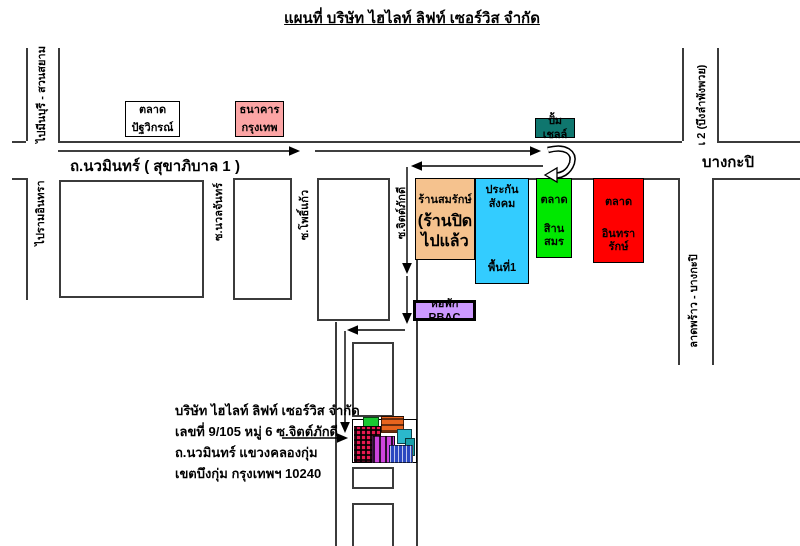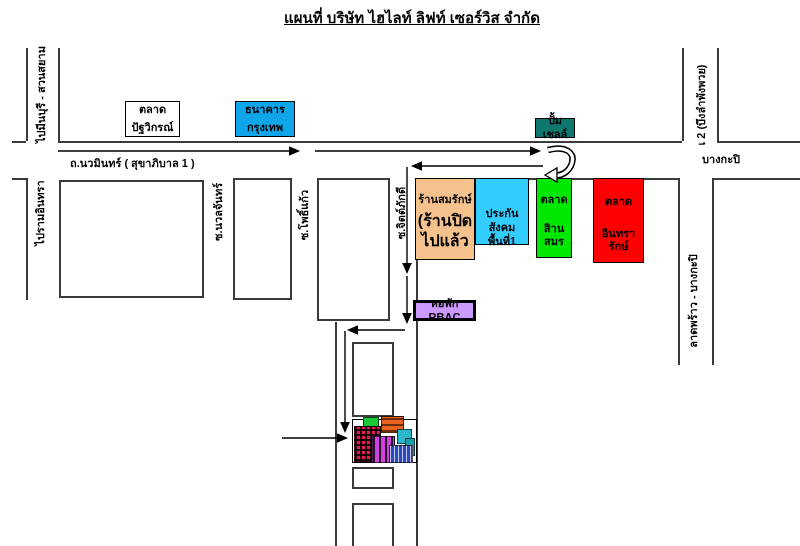--- a/index.html
+++ b/index.html
@@ -7,21 +7,21 @@
        font-family:Liberation Sans, sans-serif;font-weight:bold;color:#000;margin-left:12px;}
   .hl{position:absolute;height:2px;background:#3b3b3b;}
   .vl{position:absolute;width:2px;background:#3b3b3b;}
   .block{position:absolute;border:2px solid #3b3b3b;background:#fff;box-sizing:border-box;}
   .pbox{position:absolute;border:1.5px solid #000;box-sizing:border-box;display:flex;
         flex-direction:column;align-items:center;justify-content:space-between;
         font-size:11px;line-height:1.25;text-align:center;padding:4px 0;}
   .pbox.center{justify-content:center;gap:4px;}
   .vlabel{position:absolute;font-size:11px;white-space:nowrap;text-align:center;
           transform:rotate(-90deg);transform-origin:center;}
-  .hlabel{position:absolute;font-size:11px;white-space:nowrap;}
+  .hlabel{position:absolute;font-size:15px;white-space:nowrap;}
   #title{position:absolute;left:0;top:6px;width:800px;text-align:center;
          font-size:15px;text-decoration:underline;}
   #address{position:absolute;left:163px;top:400px;font-size:13px;line-height:21px;}
   #arrow-layer{position:absolute;left:0;top:0;pointer-events:none;}
   
   #bldg-box{position:absolute;left:340px;top:419px;width:65px;height:44px;
             background:#fff;border:1.5px solid #000;box-sizing:border-box;z-index:6;}
   .b{position:absolute;box-sizing:border-box;border:1px solid rgba(0,0,0,.65);}
   .b-green{left:10px;top:-3px;width:16px;height:13px;background:#19c832;}
   .b-orange{left:28px;top:-4px;width:23px;height:17px;background:#e8641e;
@@ -65,33 +65,33 @@
   <div class="block" style="left:221px;top:178px;width:59px;height:122px"></div>
   <div class="block" style="left:305px;top:178px;width:73px;height:143px"></div>
   <div class="block" style="left:340px;top:342px;width:42px;height:75px"></div>
   <div class="block" style="left:340px;top:467px;width:42px;height:22px"></div>
   <div class="block" style="left:340px;top:503px;width:42px;height:45px"></div>
 
   <div class="pbox center" style="left: 113px; top: 101px; width: 55px; height: 36px; background-color: rgb(255, 255, 255);">
     <span>ตลาด</span>
     <span>ปัฐวิกรณ์</span>
   </div>
-  <div class="pbox center" style="left: 223px; top: 101px; width: 60px; height: 36px; background-color: #0ea5e9;">
+  <div class="pbox center" style="left: 223px; top: 101px; width: 49px; height: 36px; background-color: #fca5a5;">
     <span>ธนาคาร</span>
     <span>กรุงเทพ</span>
   </div>
   <div class="pbox center" style="left: 523px; top: 118px; width: 40px; height: 20px; padding: 0px; background-color: #0f766e;">
     <span>ปั้มเชลล์</span>
   </div>
 
   <div class="pbox" style="left: 403px; top: 178px; width: 60px; height: 82px; padding: 14px 0px 8px; background-color: rgb(245, 194, 142);">
     <span>ร้านสมรักษ์</span>
     <span style="font-size:16px">(ร้านปิดไปแล้ว</span>
   </div>
-  <div class="pbox" style="left: 463px; top: 178px; width: 54px; height: 67px; padding: 28px 0px 8px; background-color: rgb(51, 204, 255);">
+  <div class="pbox" style="left: 463px; top: 178px; width: 54px; height: 106px; padding: 4px 0px 8px; background-color: rgb(51, 204, 255);">
     <span>ประกันสังคม</span>
     <span>พื้นที่1</span>
   </div>
   <div class="pbox" style="left: 524px; top: 178px; width: 36px; height: 80px; padding: 14px 0px 8px; background-color: rgb(0, 232, 0);">
     <span>ตลาด</span>
     <span>สิานสมร</span>
   </div>
   <div class="pbox" style="left: 581px; top: 178px; width: 51px; height: 85px; padding: 16px 0px 8px; background-color: rgb(255, 0, 0);">
     <span>ตลาด</span>
     <span>อินทรารักษ์</span>
@@ -104,20 +104,26 @@
   <div class="hlabel" style="left:690px;top:150px">บางกะปิ</div>
 
   <div class="vlabel" style="left:-19px;top:86px;width:96px">ไปมีนบุรี - สวนสยาม</div>
   <div class="vlabel" style="left:629px;top:96px;width:120px">เ 2 (บึงลำพังพวย)</div>
   <div class="vlabel" style="left:-7px;top:204px;width:70px">ไปรามอินทรา</div>
   <div class="vlabel" style="left:176px;top:203px;width:60px">ซ.นวลจันทร์</div>
   <div class="vlabel" style="left:264px;top:206px;width:56px">ซ.โพธิ์แก้ว</div>
   <div class="vlabel" style="left:361px;top:204px;width:56px">ซ.จิตต์ภักดี</div>
   <div class="vlabel" style="left:633px;top:292px;width:96px">ลาดพร้าว - บางกะปิ</div>
 
+  <div id="address">
+    <div>บริษัท ไฮไลท์ ลิฟท์ เซอร์วิส  จำกัด</div>
+    <div>เลขที่  9/105  หมู่ 6  ซ.จิตต์ภักดี</div>
+    <div>ถ.นวมินทร์  แขวงคลองกุ่ม</div>
+    <div>เขตบึงกุ่ม  กรุงเทพฯ 10240</div>
+  </div>
 
   <div id="bldg-box">
     <div class="b b-green"></div>
     <div class="b b-orange"></div>
     <div class="b b-red"></div>
     <div class="b b-magenta"></div>
     <div class="b b-cyan"></div>
     <div class="b b-teal"></div>
     <div class="b b-blue"></div>
   </div>

